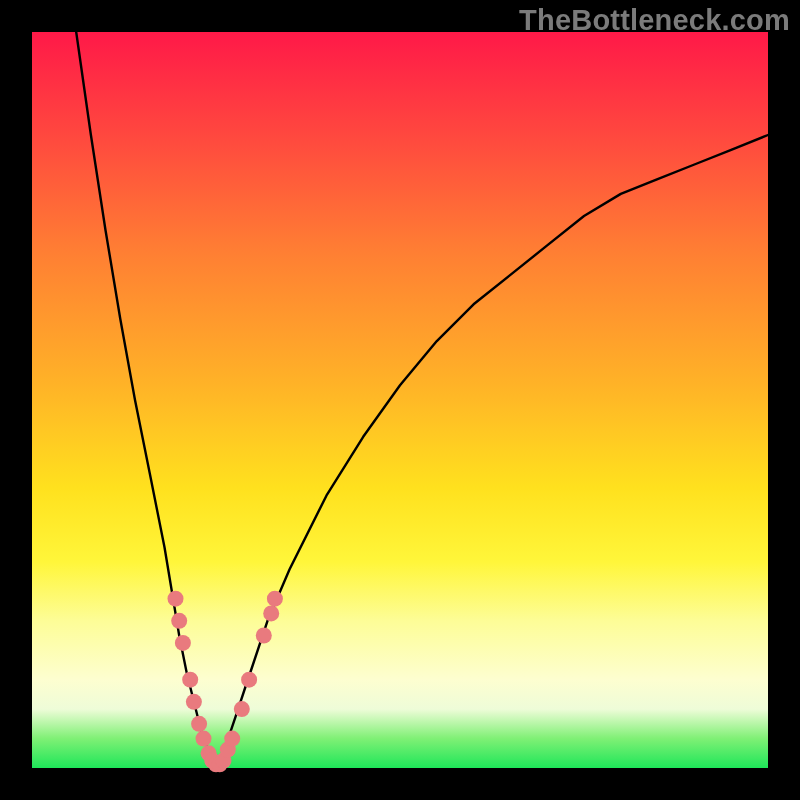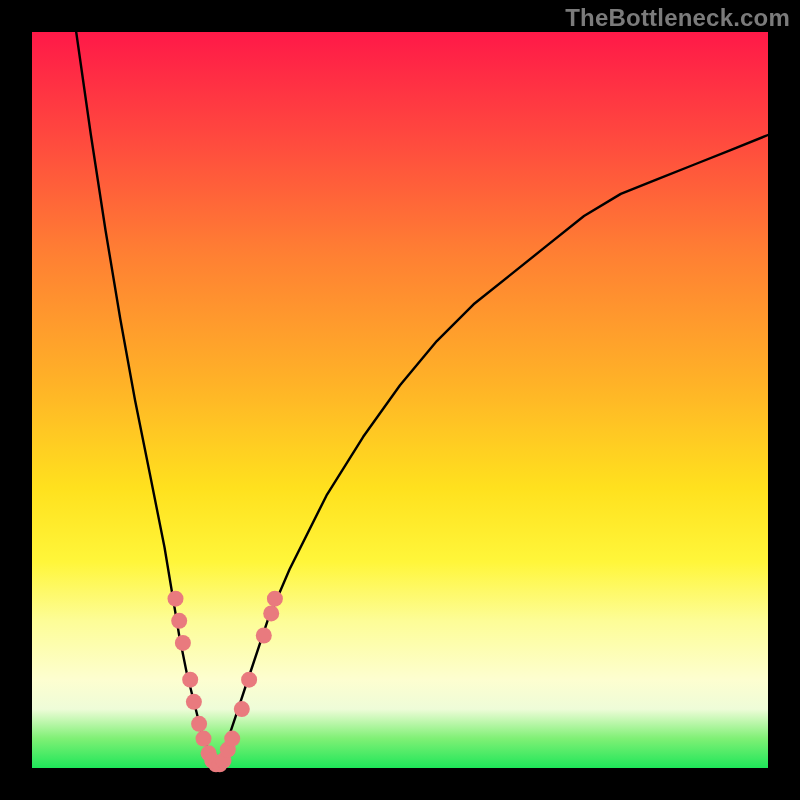--- a/index.html
+++ b/index.html
@@ -44,21 +44,21 @@
     top: 0;
     width: 736px;
     height: 736px;
     overflow: visible;
   }
   .watermark {
     position: absolute;
     top: 4px;
     right: 10px;
     color: #7b7b7b;
-    font-size: 24px;
+    font-size: 29px;
     font-weight: 600;
     letter-spacing: 0.2px;
     user-select: none;
   }
 </style>
 </head>
 <body>
 
 <div class="outer">
 

